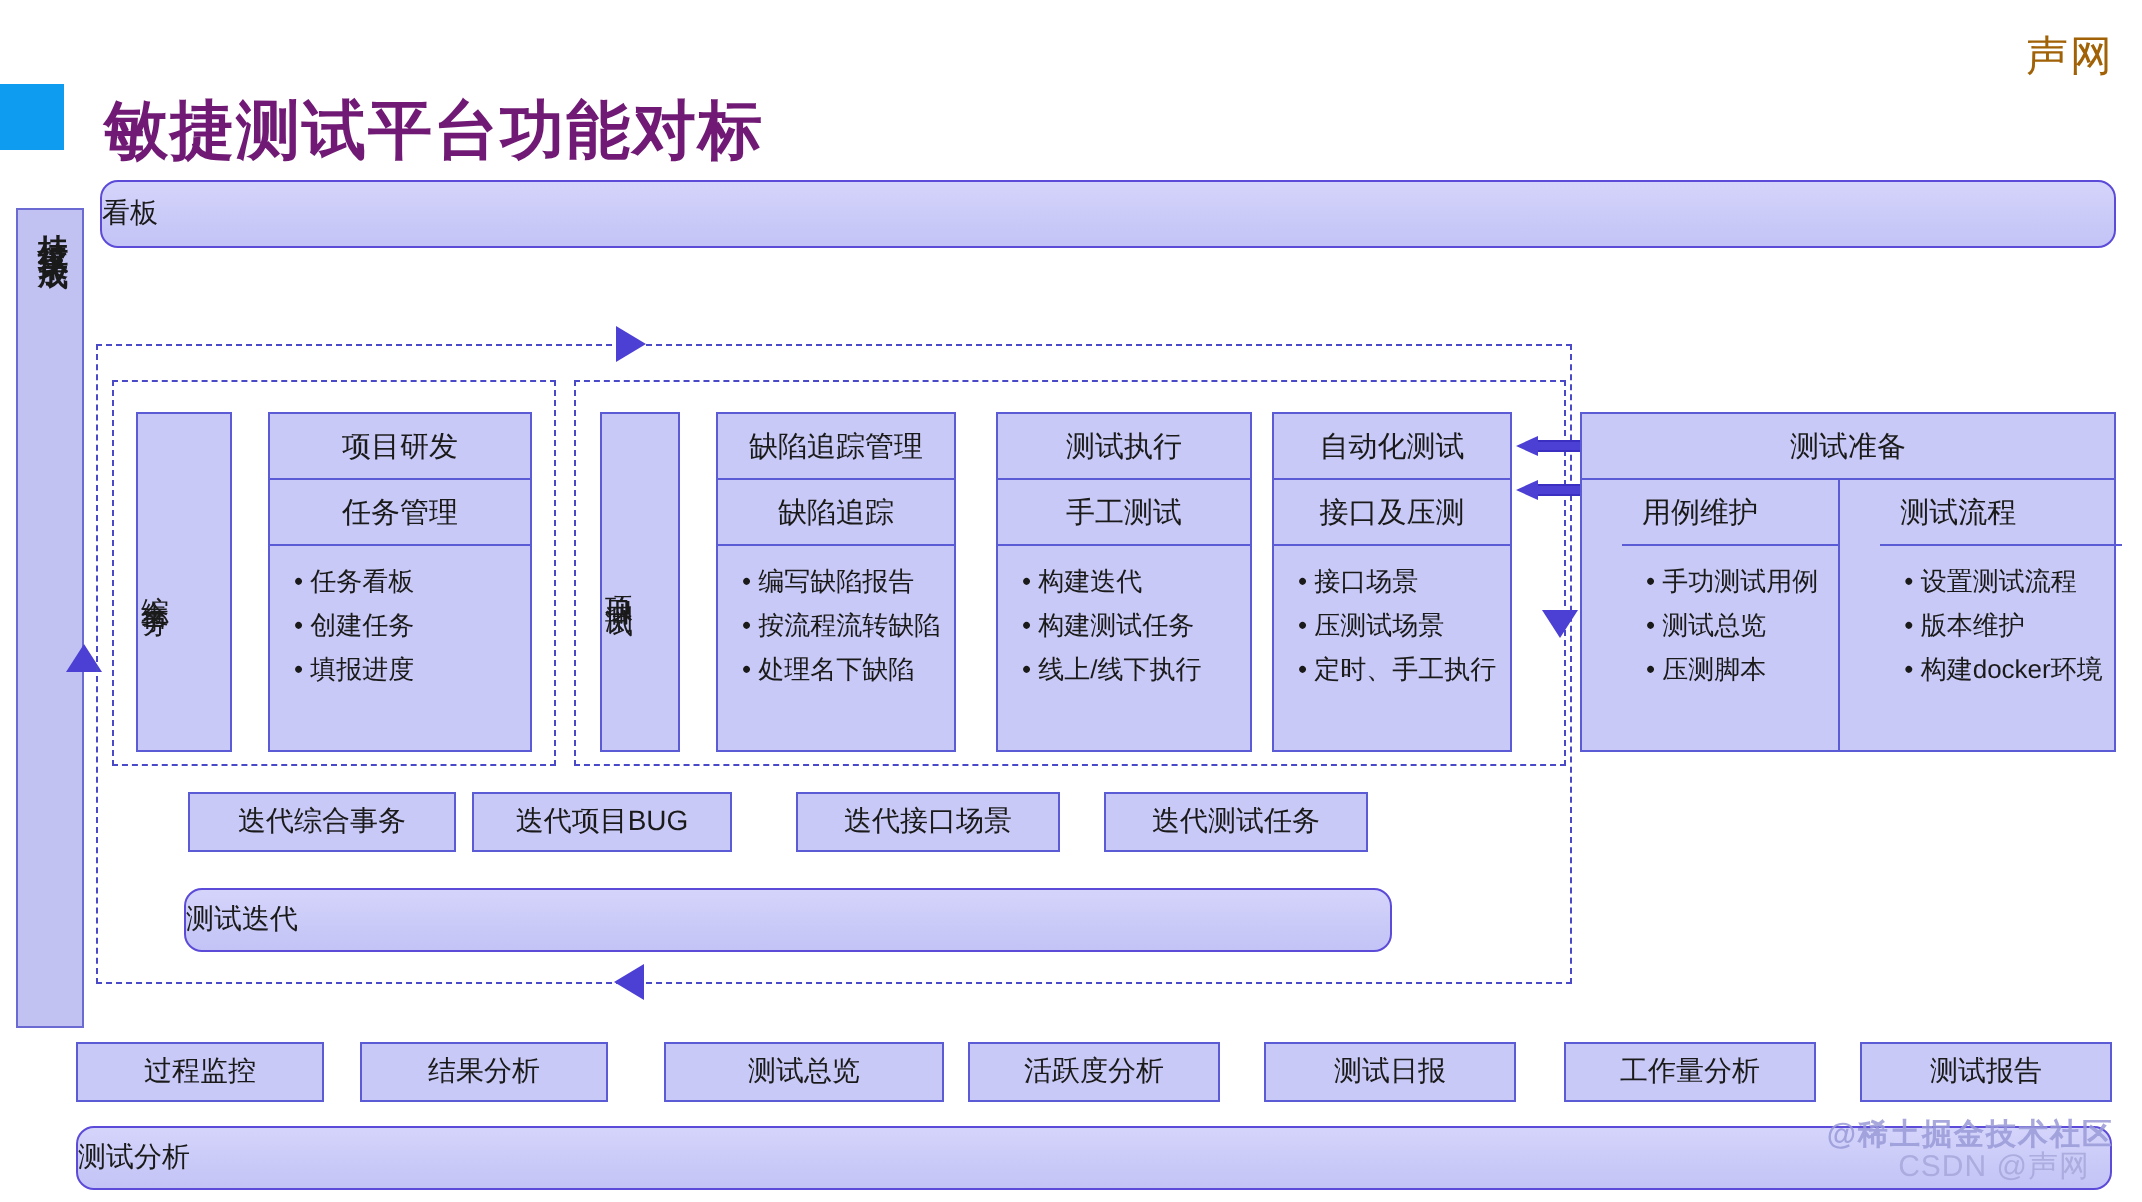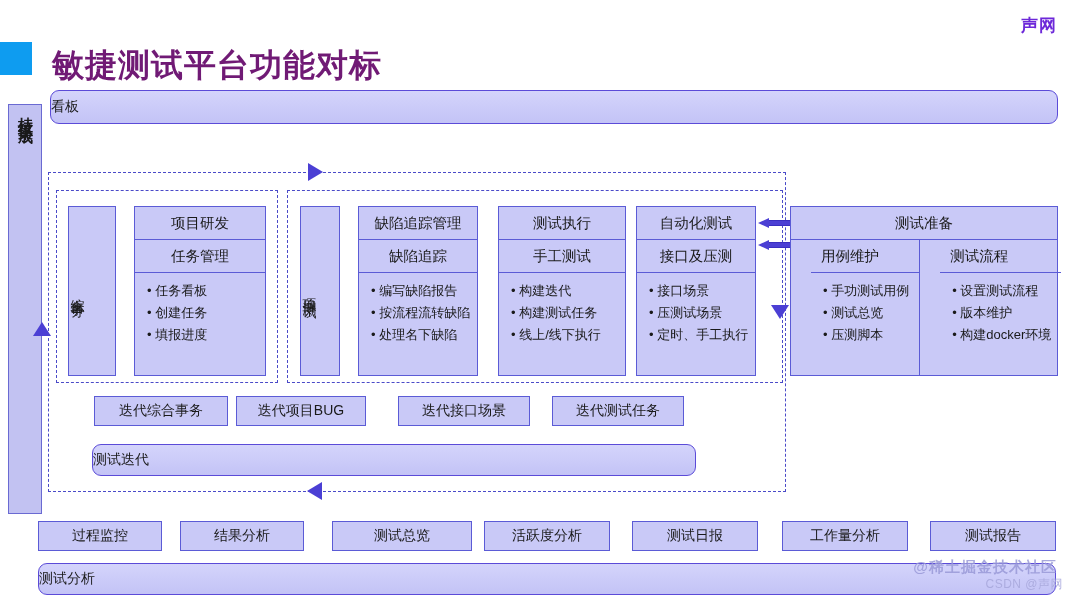--- a/index.html
+++ b/index.html
@@ -10,21 +10,21 @@
     font-family:"Liberation Sans","DejaVu Sans",sans-serif;
     position:relative;
     overflow:hidden;
     color:#1a1a1a;
   }
   .root{position:absolute;left:0;top:0;width:1071px;height:601px;}
 
   
   .logo{
     position:absolute;right:14px;top:14px;
-    font-size:17px;font-weight:bold;color:#6d28d9;
+    font-size:21px;font-weight:normal;color:#a16207;
     letter-spacing:1px;
   }
   .accent-square{
     position:absolute;left:0px;top:42px;width:32px;height:33px;
     background:#0e9cf0;
   }
   .page-title{
     position:absolute;left:52px;top:44px;
     font-size:32px;font-weight:bold;color:#701a75;
     letter-spacing:1px;
@@ -125,22 +125,22 @@
     border-top:5.5px solid transparent;border-bottom:5.5px solid transparent;border-right:11px solid #4b3fd4;}
 
   
   .wm{
     position:absolute;right:14px;bottom:24px;
     font-size:15px;color:#9a9ad8;opacity:.85;
     font-weight:bold;letter-spacing:1px;
     pointer-events:none;
   }
   .wm2{
-    position:absolute;right:8px;bottom:8px;
-    font-size:12px;color:#a9a9dd;opacity:.9;
+    position:absolute;right:26px;bottom:8px;
+    font-size:15px;color:#a9a9dd;opacity:.9;
     letter-spacing:.5px;pointer-events:none;
   }
 </style>
 </head>
 <body>
 
 <div class="root">
 
   <div class="logo">声网</div>
   <div class="accent-square"></div>

